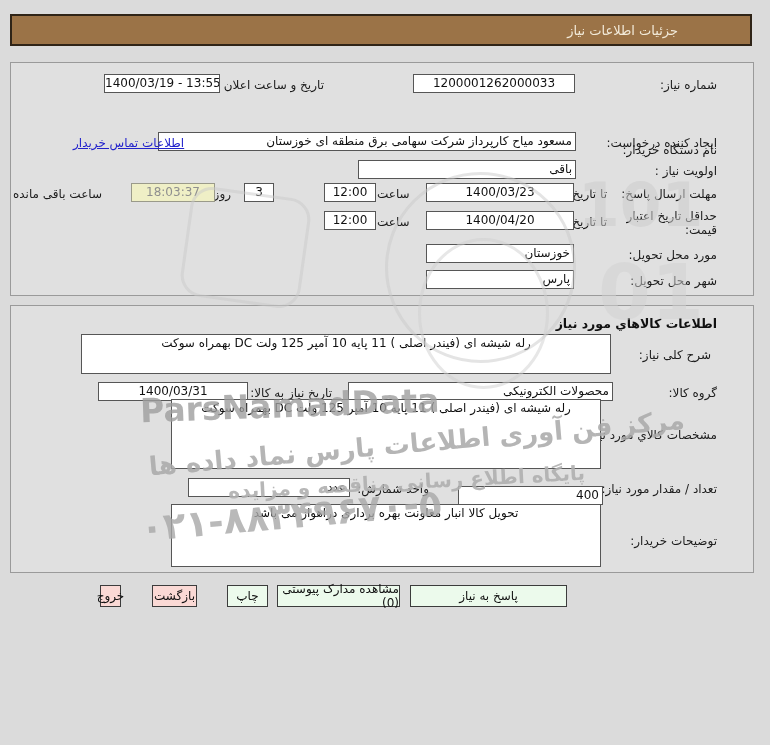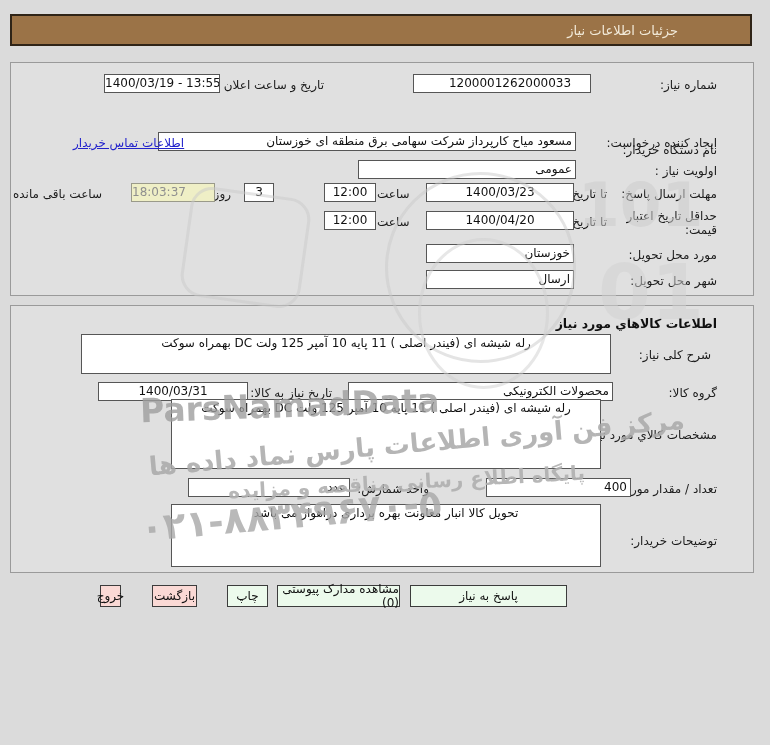--- a/index.html
+++ b/index.html
@@ -11,21 +11,21 @@
   .panel{position:absolute;left:10px;width:744px;border:1px solid #9a9a9a;box-sizing:border-box;background:#e0e0e0;}
   #panel-info{top:62px;height:234px;}
   #panel-goods{top:305px;height:268px;}
   .lbl{position:absolute;font-size:12px;color:#1c1c1c;white-space:nowrap;}
   .lbl2{white-space:normal;text-align:right;line-height:14px;}
   .field{position:absolute;background:#ffffff;border:1px solid #565656;height:17px;font-size:12px;color:#111;box-sizing:content-box;overflow:hidden;white-space:nowrap;line-height:17px;}
   .field.center{text-align:center;direction:ltr;}
   .field.rtl-val{text-align:right;padding-right:3px;}
   .area{position:absolute;background:#fff;border:1px solid #565656;font-size:12px;color:#111;text-align:center;padding:1px 0;box-sizing:border-box;overflow:hidden;line-height:15px;}
   .link{position:absolute;font-size:12px;color:#2222cc;cursor:pointer;white-space:nowrap;}
-  .countdown{position:absolute;background:#efefc6;border:1px solid #9a9a8a;height:17px;line-height:17px;font-size:12px;color:#8f8f8f;direction:ltr;}
+  .countdown{position:absolute;background:#efefc6;border:1px solid #9a9a8a;height:17px;line-height:17px;font-size:12px;color:#8f8f8f;text-align:center;direction:ltr;}
   .hdr{position:absolute;font-size:12.5px;font-weight:bold;color:#111;}
   
   .btnrow{position:absolute;left:10px;top:585px;width:744px;height:24px;}
   .btn{position:absolute;height:22px;border:1px solid #3c3c3c;font-size:12px;color:#111;display:flex;align-items:center;justify-content:center;cursor:pointer;box-sizing:border-box;font-family:"DejaVu Sans",sans-serif;}
   .btn.green{background:#ecfaec;}
   .btn.pink{background:#fad9d5;}
   
   .wm{position:absolute;pointer-events:none;z-index:50;}
   .wm-circle{border:3px solid #c9c9c9;border-radius:50%;opacity:.5;}
   .wm-text{color:#a5a5a5;font-weight:bold;white-space:nowrap;}
@@ -35,32 +35,32 @@
 
 <div id="page">
 
   <div class="titlebar">
     <span>جزئیات اطلاعات نیاز</span>
   </div>
 
   <div class="panel" id="panel-info">
 
     <span class="lbl" style="right:36px;top:15px;">شماره نیاز:</span>
-    <div class="field center" style="left:402px;top:11px;width:160px;padding-left:16px;">1200001262000033</div>
+    <div class="field center" style="left:402px;top:11px;width:160px;">1200001262000033</div>
     <span class="lbl" style="right:429px;top:15px;">تاریخ و ساعت اعلان عمومی:</span>
     <div class="field center" style="left:93px;top:11px;width:114px;">1400/03/19 - 13:55</div>
 
     <span class="lbl" style="right:36px;top:44px;margin-top:36px;">نام دستگاه خریدار:</span>
 
     <span class="lbl" style="right:36px;top:73px;">ایجاد کننده درخواست:</span>
     <div class="field rtl-val" style="left:147px;top:69px;width:413px;">مسعود میاح کارپرداز شرکت سهامی برق منطقه ای خوزستان</div>
     <span class="link" style="left:62px;top:73px;text-decoration:underline;">اطلاعات تماس خریدار</span>
 
     <span class="lbl" style="right:36px;top:101px;">اولویت نیاز :</span>
-    <div class="field rtl-val" style="left:347px;top:97px;width:213px;">عمومی</div>
+    <div class="field rtl-val" style="left:347px;top:97px;width:213px;">باقی</div>
 
     <span class="lbl" style="right:36px;top:124px;">مهلت ارسال پاسخ:</span>
     <span class="lbl" style="right:146px;top:124px;">تا تاریخ :</span>
     <div class="field center" style="left:415px;top:120px;width:146px;">1400/03/23</div>
     <span class="lbl" style="left:366px;top:124px;">ساعت</span>
     <div class="field center" style="left:313px;top:120px;width:50px;">12:00</div>
     <div class="field center" style="left:233px;top:120px;width:28px;">3</div>
     <span class="lbl" style="left:193px;top:124px;">روز و</span>
     <div class="countdown" style="left:120px;top:120px;width:82px;">18:03:37</div>
     <span class="lbl" style="left:2px;top:124px;">ساعت باقی مانده</span>
@@ -68,39 +68,39 @@
     <span class="lbl lbl2" style="right:36px;top:146px;width:118px;">حداقل تاریخ اعتبار قیمت:</span>
     <span class="lbl" style="right:146px;top:152px;">تا تاریخ :</span>
     <div class="field center" style="left:415px;top:148px;width:146px;">1400/04/20</div>
     <span class="lbl" style="left:366px;top:152px;">ساعت</span>
     <div class="field center" style="left:313px;top:148px;width:50px;">12:00</div>
 
     <span class="lbl" style="right:36px;top:185px;">مورد محل تحویل:</span>
     <div class="field rtl-val" style="left:415px;top:181px;width:143px;">خوزستان</div>
 
     <span class="lbl" style="right:36px;top:211px;">شهر محل تحویل:</span>
-    <div class="field rtl-val" style="left:415px;top:207px;width:143px;">ارسال</div>
+    <div class="field rtl-val" style="left:415px;top:207px;width:143px;">پارس</div>
   </div>
 
   <div class="panel" id="panel-goods">
     <span class="hdr" style="right:36px;top:10px;">اطلاعات کالاهاي مورد نیاز</span>
 
     <span class="lbl" style="right:42px;top:42px;">شرح کلی نیاز:</span>
     <div class="area" style="left:70px;top:28px;width:530px;height:40px;">رله شیشه ای (فیندر اصلی ) 11 پایه 10 آمپر 125 ولت DC بهمراه سوکت</div>
 
     <span class="lbl" style="right:36px;top:80px;">گروه کالا:</span>
     <div class="field rtl-val" style="left:337px;top:76px;width:260px;">محصولات الکترونیکی</div>
     <span class="lbl" style="right:421px;top:80px;">تاریخ نیاز به کالا:</span>
     <div class="field center" style="left:87px;top:76px;width:148px;">1400/03/31</div>
 
     <span class="lbl" style="right:36px;top:122px;">مشخصات کالاي مورد نیاز:</span>
     <div class="area" style="left:160px;top:93px;width:430px;height:70px;">رله شیشه ای (فیندر اصلی ) 11 پایه 10 آمپر 125 ولت DC بهمراه سوکت</div>
 
     <span class="lbl" style="right:36px;top:176px;">تعداد / مقدار مورد نیاز:</span>
-    <div class="field rtl-val" style="left:447px;top:172px;width:140px;margin-left:28px;">400</div>
+    <div class="field rtl-val" style="left:447px;top:180px;width:140px;">400</div>
     <span class="lbl" style="right:324px;top:176px;">واحد شمارش:</span>
     <div class="field rtl-val" style="left:177px;top:172px;width:157px;">عدد</div>
 
     <span class="lbl" style="right:36px;top:228px;">توضیحات خریدار:</span>
     <div class="area" style="left:160px;top:198px;width:430px;height:63px;">تحویل کالا انبار معاونت بهره برداری دراهواز می باشد</div>
   </div>
 
   <div class="btnrow">
     <div class="btn green" style="left:400px;width:157px;">پاسخ به نیاز</div>
     <div class="btn green" style="left:267px;width:123px;">مشاهده مدارک پیوستی (0)</div>

